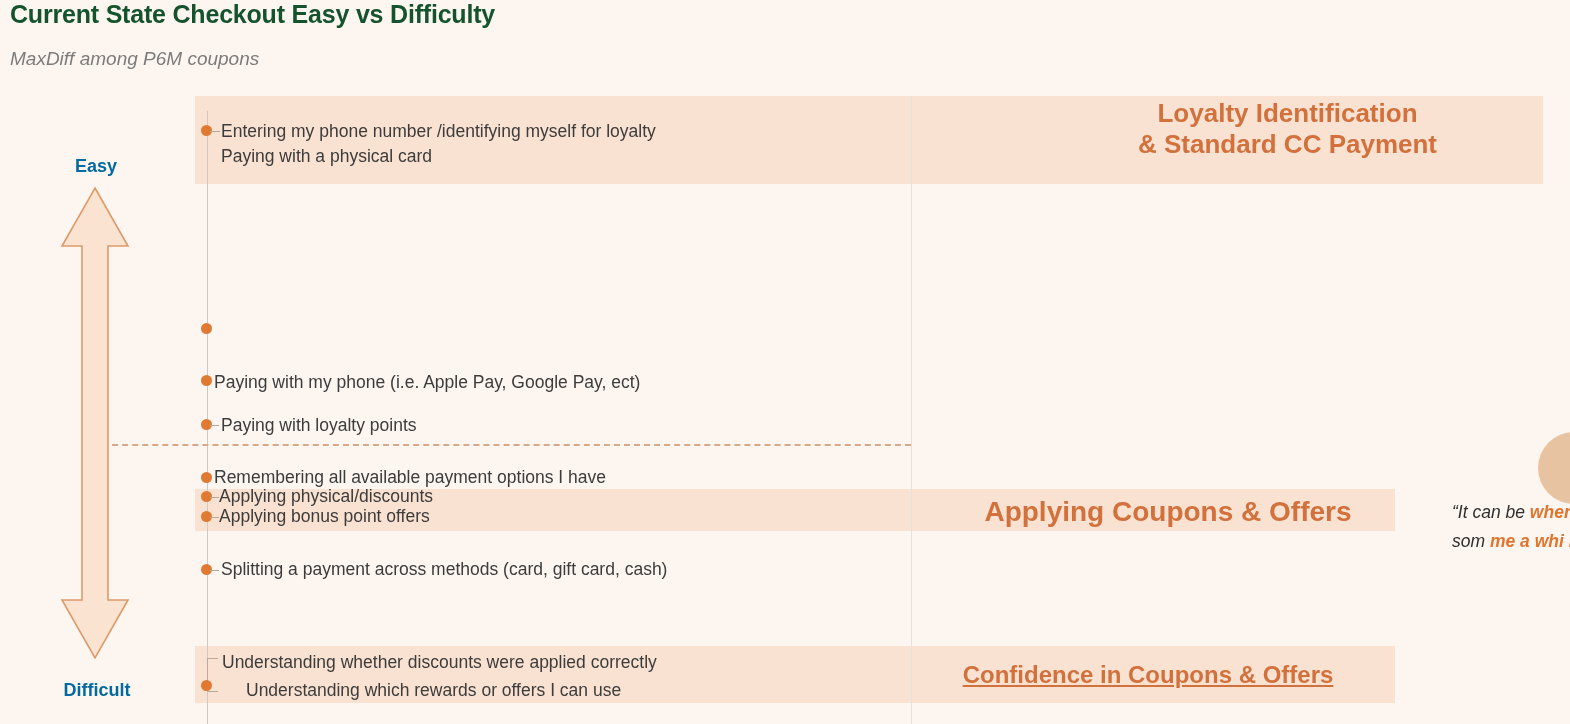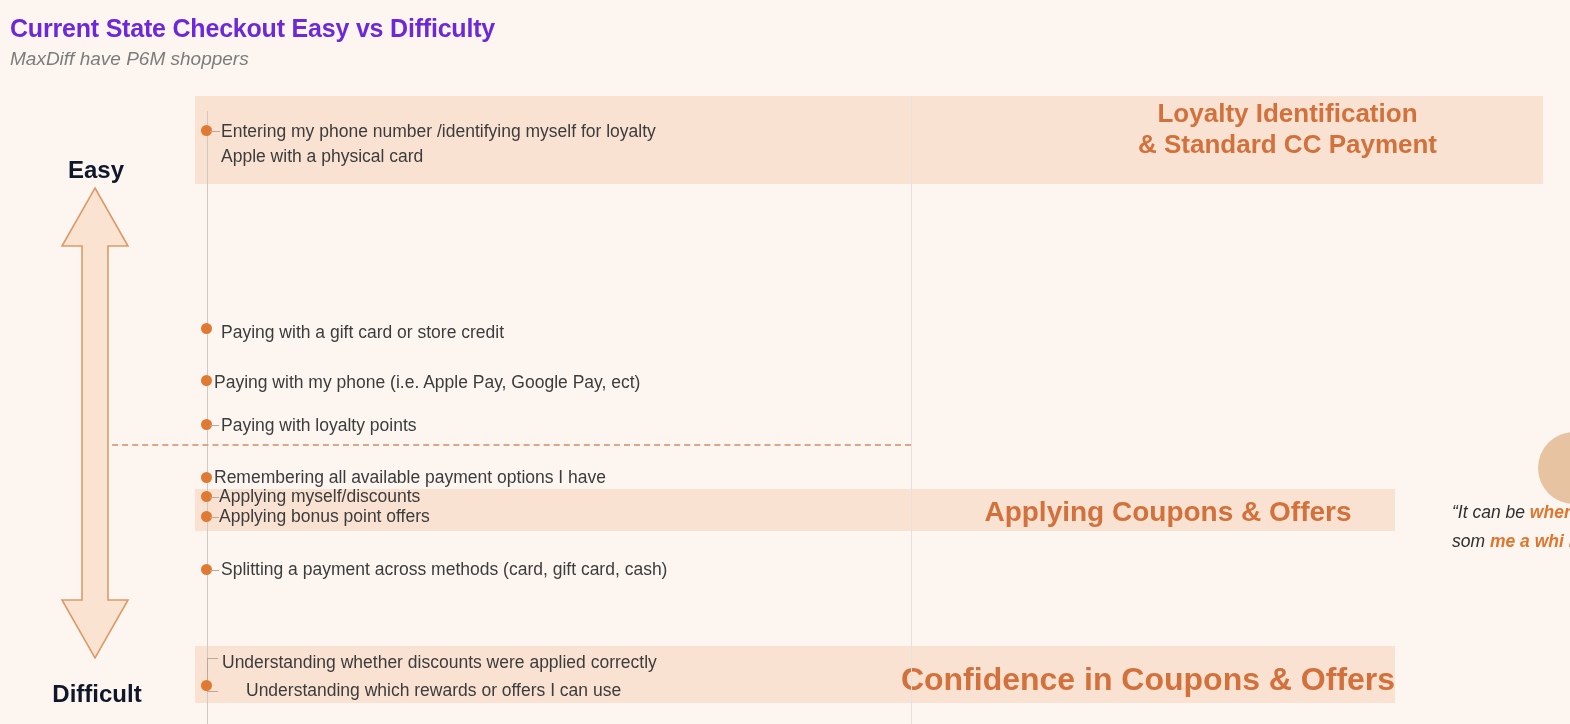--- a/index.html
+++ b/index.html
@@ -13,24 +13,24 @@
     overflow: hidden;
     background: #fdf6f0;
     font-family: "Liberation Sans", sans-serif;
     position: relative;
   }
 
   
   #slide-title {
     position: absolute;
     left: 10px;
-    top: 14px;
+    top: 0;
     font-size: 25px;
     font-weight: bold;
-    color: #6d28d9;
+    color: #14532d;
     letter-spacing: -0.2px;
     white-space: nowrap;
     text-align: center;
   }
   #slide-subtitle {
     position: absolute;
     left: 10px;
     top: 48px;
     font-size: 19px;
     font-style: italic;
@@ -111,23 +111,23 @@
     position: absolute;
     left: 60px;
     top: 186px;
     width: 70px;
     height: 474px;
   }
   #scale-arrow svg { display: block; }
 
   .scale-cap {
     position: absolute;
-    font-size: 24px;
-    font-weight: bold;
-    color: #0f172a;
+    font-size: 18px;
+    font-weight: bold;
+    color: #0369a1;
     text-align: center;
     white-space: nowrap;
   }
   #easy-label  { left: 32px;  top: 156px; width: 128px; }
   #difficult-label { left: 14px; top: 680px; width: 166px; }
 
   
   #quote-block {
     position: absolute;
     left: 1452px;
@@ -149,61 +149,60 @@
     width: 72px;
     height: 72px;
     border-radius: 50%;
     background: #e8c3a2;
   }
 </style>
 </head>
 <body>
 
 <div id="slide-title">Current State Checkout Easy vs Difficulty</div>
-<div id="slide-subtitle">MaxDiff have P6M shoppers</div>
+<div id="slide-subtitle">MaxDiff among P6M coupons</div>
 
 <div id="plot-area">
 
   <div class="band" style="left:195px; top:88px; width:1348px; height:88px;"></div>
   <div class="band" style="left:195px; top:481px; width:1200px; height:42px;"></div>
   <div class="band" style="left:195px; top:638px; width:1200px; height:57px;"></div>
 
   <div class="band-label" style="left:1040px; top:90px; width:495px; font-size:26px;">
     <div>Loyalty Identification</div>
     <div>&amp; Standard CC Payment</div>
   </div>
   <div class="band-label" style="left:940px; top:487px; width:456px; font-size:28px;">Applying Coupons &amp; Offers</div>
-  <div class="band-label" style="left:900px; top:653px; width:496px; font-size:32px;">Confidence in Coupons &amp; Offers</div>
+  <div class="band-label" style="left:900px; top:653px; width:496px; font-size:24px;text-decoration:underline;">Confidence in Coupons &amp; Offers</div>
 
   <div class="axis-line" style="left:207px; top:103px; height:621px;"></div>
   <div class="grid-line" style="left:911px; top:88px; height:636px;"></div>
 
   <div class="midline" style="left:82px; top:436px; width:829px;"></div>
 
   <div class="dot" style="left:201px; top:117px;"></div>
   <div class="leader" style="left:210px; top:123px; width:10px;"></div>
   <div class="item-label" style="left:221px; top:113px;">Entering my phone number /identifying myself for loyalty</div>
-  <div class="item-label" style="left:221px; top:138px;">Apple with a physical card</div>
+  <div class="item-label" style="left:221px; top:138px;">Paying with a physical card</div>
 
   <div class="dot" style="left:201px; top:315px;"></div>
-  <div class="item-label" style="left:221px; top:314px;">Paying with a gift card or store credit</div>
 
   <div class="dot" style="left:201px; top:367px;"></div>
   <div class="item-label" style="left:214px; top:364px;">Paying with my phone (i.e. Apple Pay, Google Pay, ect)</div>
 
   <div class="dot" style="left:201px; top:411px;"></div>
   <div class="leader" style="left:210px; top:417px; width:9px;"></div>
   <div class="item-label" style="left:221px; top:407px;">Paying with loyalty points</div>
 
   <div class="dot" style="left:201px; top:464px;"></div>
   <div class="item-label" style="left:214px; top:459px;">Remembering all available payment options I have</div>
 
   <div class="dot" style="left:201px; top:483px;"></div>
   <div class="leader" style="left:210px; top:489px; width:9px;"></div>
-  <div class="item-label" style="left:219px; top:478px;">Applying myself/discounts</div>
+  <div class="item-label" style="left:219px; top:478px;">Applying physical/discounts</div>
 
   <div class="dot" style="left:201px; top:503px;"></div>
   <div class="leader" style="left:210px; top:509px; width:9px;"></div>
   <div class="item-label" style="left:219px; top:498px;">Applying bonus point offers</div>
 
   <div class="dot" style="left:201px; top:556px;"></div>
   <div class="leader" style="left:210px; top:562px; width:9px;"></div>
   <div class="item-label" style="left:221px; top:551px;">Splitting a payment across methods (card, gift card, cash)</div>
 
   <div id="bottom-bracket"></div>

